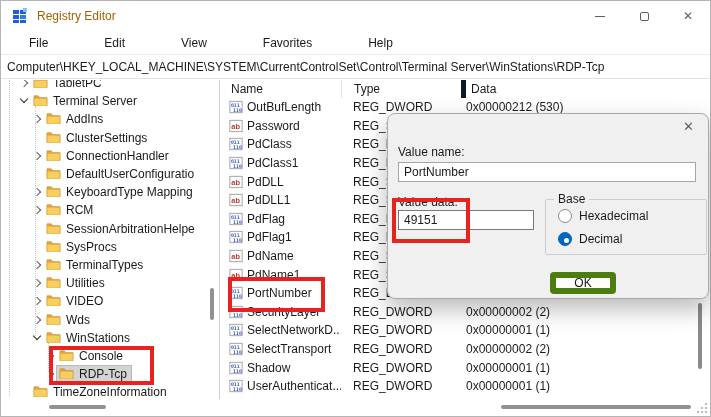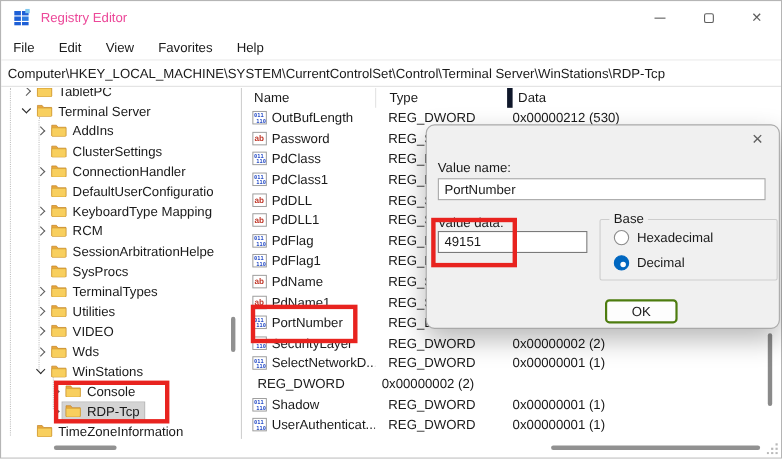--- a/index.html
+++ b/index.html
@@ -3,30 +3,30 @@
 <meta charset="utf-8">
 <style>
   * { box-sizing: border-box; margin: 0; padding: 0; }
   html,body { width:711px; height:417px; }
   body { font-family:"Liberation Sans", sans-serif; font-size:12px; color:#1a1a1a; background:#fff; position:relative; overflow:hidden; }
   .window { position:absolute; inset:0; border:1px solid #b5b5b5; background:#fff; }
 
   
   .titlebar { height:30px; display:flex; align-items:center; padding-left:11px; }
   .app-icon { width:16px; height:16px; margin-right:9px; flex:none; }
-  .title-text { font-size:12px; color:#ec4899; }
+  .title-text { font-size:12px; color:#a16207; }
   .caption-btns { margin-left:auto; display:flex; height:30px; }
   .cap { width:44px; display:flex; align-items:center; justify-content:center; color:#5f5f5f; }
   .glyph-min { width:10px; border-top:1px solid #5f5f5f; display:block; }
   .glyph-max { width:9px; height:9px; border:1px solid #5f5f5f; border-radius:2px; display:block; }
   .glyph-close { font-size:12px; line-height:1; }
 
   
   .menubar { height:23px; display:flex; align-items:center; padding-left:0; }
-  .menu-item { padding:3px 11px; color:#1a1a1a; }
+  .menu-item { padding:3px 28px; color:#1a1a1a; }
   .menu-item:first-child { margin-left:0; }
 
   
   .addressbar { height:25px; border-top:1px solid #ececec; border-bottom:1px solid #e2e2e2; display:flex; align-items:center; padding-left:6px; }
   .addressbar input { border:none; outline:none; width:100%; font:12px "Liberation Sans", sans-serif; color:#1a1a1a; background:transparent; }
 
   
   .tree-pane { position:absolute; left:0; top:79px; width:219px; height:319px; overflow:hidden; border-right:1px solid #d0d0d0; }
   .tree-rows { margin-top:-6px; position:relative; }
   .trow { height:18.2px; display:flex; align-items:center; white-space:nowrap; }
@@ -68,21 +68,21 @@
   .lbl-data { left:10px; top:81px; }
   .dlg-field { position:absolute; height:20px; background:#fff; border:1px solid #a6a6a6; font:12px "Liberation Sans", sans-serif; padding:0 5px; color:#1a1a1a; outline:none; }
   .fld-name { left:10px; top:48px; width:298px; }
   .fld-data { left:10px; top:96px; width:136px; border-color:#7a7a7a; }
   .groupbox { position:absolute; left:157px; top:85px; width:162px; height:56px; border:1px solid #cdcdcd; border-radius:2px;padding-left:16px; }
   .groupbox-label { position:absolute; top:-8px; left:8px; background:#f0f0f0; padding:0 4px; }
   .radio-row { position:absolute; left:12px; display:flex; align-items:center; gap:7px; }
   .radio { width:14px; height:14px; border-radius:50%; background:#fff; border:1px solid #8a8a8a; position:relative; flex:none; }
   .radio.on { background:#0067c0; border-color:#0067c0; }
   .radio.on::after { content:""; position:absolute; left:4.5px; top:4.5px; width:5px; height:5px; border-radius:50%; background:#fff; }
-  .dlg-btn { position:absolute; width:66px; height:22px; background:#fdfdfd; border:2px solid #4d7c0f; border-radius:4px; font:12px "Liberation Sans", sans-serif; color:#1a1a1a; display:flex; align-items:center; justify-content:center; }
+  .dlg-btn { position:absolute; width:66px; height:22px; background:#fdfdfd; border:6px solid #4d7c0f; border-radius:4px; font:12px "Liberation Sans", sans-serif; color:#1a1a1a; display:flex; align-items:center; justify-content:center; }
   .btn-ok { left:162px; top:158px; }
   .btn-cancel { left:248px; top:158px; }
 
   
   .redbox { position:absolute; border:4px solid #e8231f; z-index:10; }
   .hl-tree { left:48px; top:345px; width:105px; height:39px; }
   .hl-port { left:227px; top:276px; width:97px; height:35px; }
   .hl-data { left:391px; top:197px; width:78px; height:45px; }
 </style>
 </head>
@@ -466,20 +466,28 @@
               <rect x="1" y="1.5" width="14" height="13" fill="#fff" stroke="#9a9a9a"></rect>
               <text x="2.2" y="7.5" font-size="5.6" font-weight="bold" font-family="DejaVu Sans Mono, monospace" fill="#2b50c8">011</text>
               <text x="4.6" y="13.2" font-size="5.6" font-weight="bold" font-family="DejaVu Sans Mono, monospace" fill="#2b50c8">110</text>
             </svg>
             <span>SelectNetworkD...</span>
           </div>
           <div class="lcell c-type">REG_DWORD</div>
           <div class="lcell c-data">0x00000001 (1)</div>
         </div>
         <div class="lrow">
+          <div class="lcell c-name">
+            <svg class="vicon" viewBox="0 0 16 16">
+              <rect x="1" y="1.5" width="14" height="13" fill="#fff" stroke="#9a9a9a"></rect>
+              <text x="2.2" y="7.5" font-size="5.6" font-weight="bold" font-family="DejaVu Sans Mono, monospace" fill="#2b50c8">011</text>
+              <text x="4.6" y="13.2" font-size="5.6" font-weight="bold" font-family="DejaVu Sans Mono, monospace" fill="#2b50c8">110</text>
+            </svg>
+            <span>SelectTransport</span>
+          </div>
           <div class="lcell c-type">REG_DWORD</div>
           <div class="lcell c-data">0x00000002 (2)</div>
         </div>
         <div class="lrow">
           <div class="lcell c-name">
             <svg class="vicon" viewBox="0 0 16 16">
               <rect x="1" y="1.5" width="14" height="13" fill="#fff" stroke="#9a9a9a"></rect>
               <text x="2.2" y="7.5" font-size="5.6" font-weight="bold" font-family="DejaVu Sans Mono, monospace" fill="#2b50c8">011</text>
               <text x="4.6" y="13.2" font-size="5.6" font-weight="bold" font-family="DejaVu Sans Mono, monospace" fill="#2b50c8">110</text>
             </svg>

